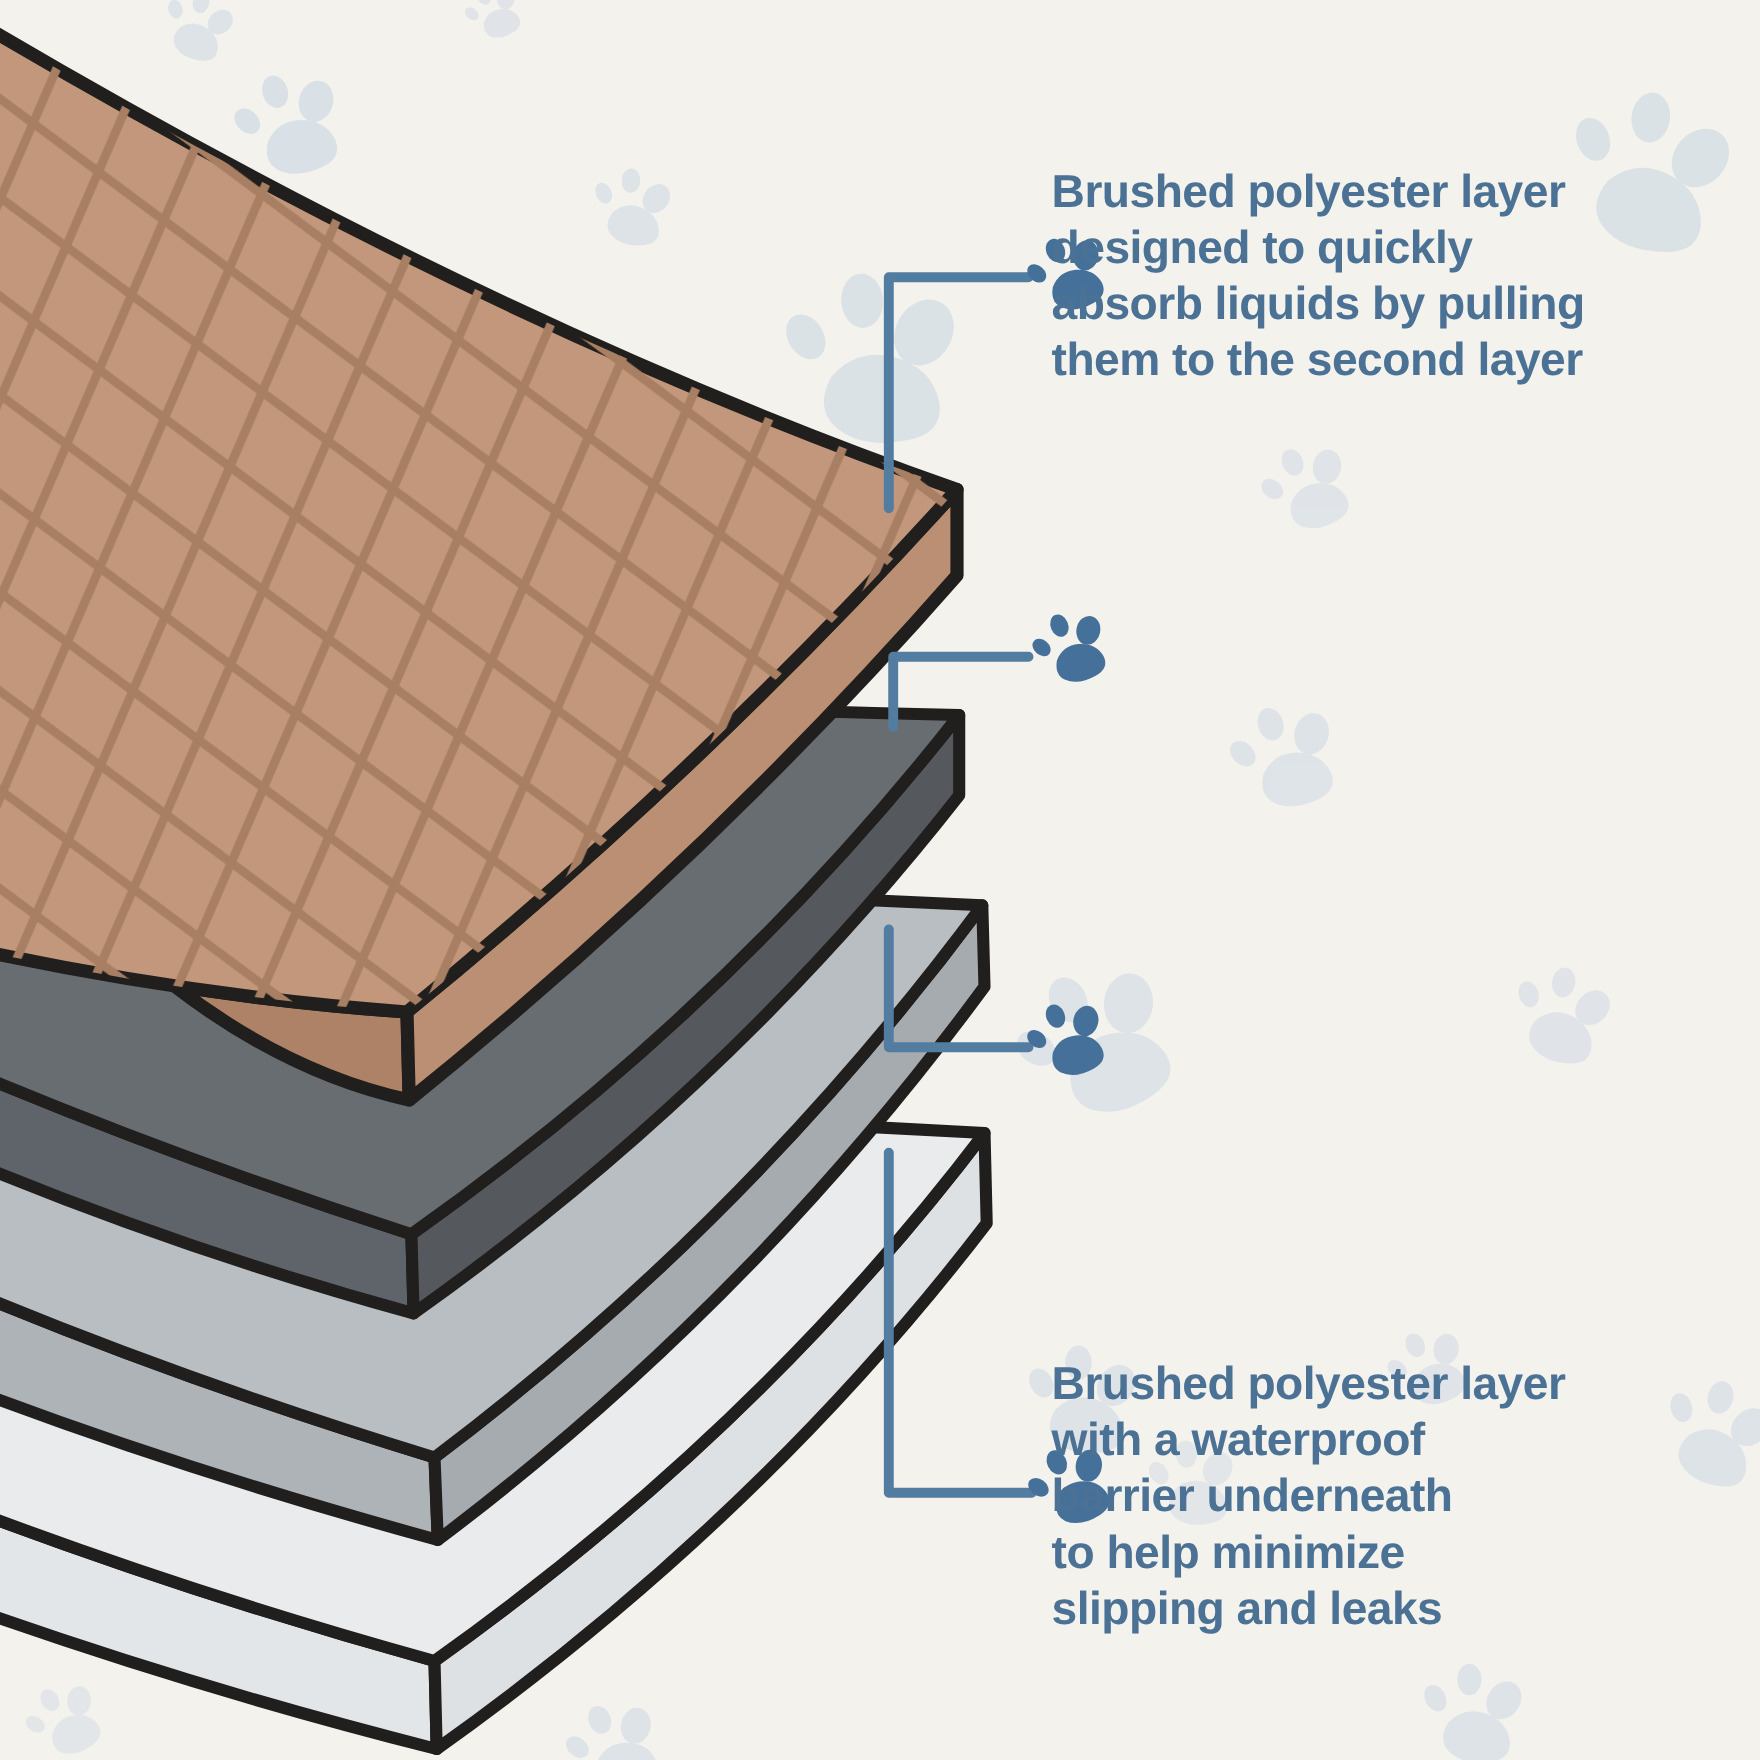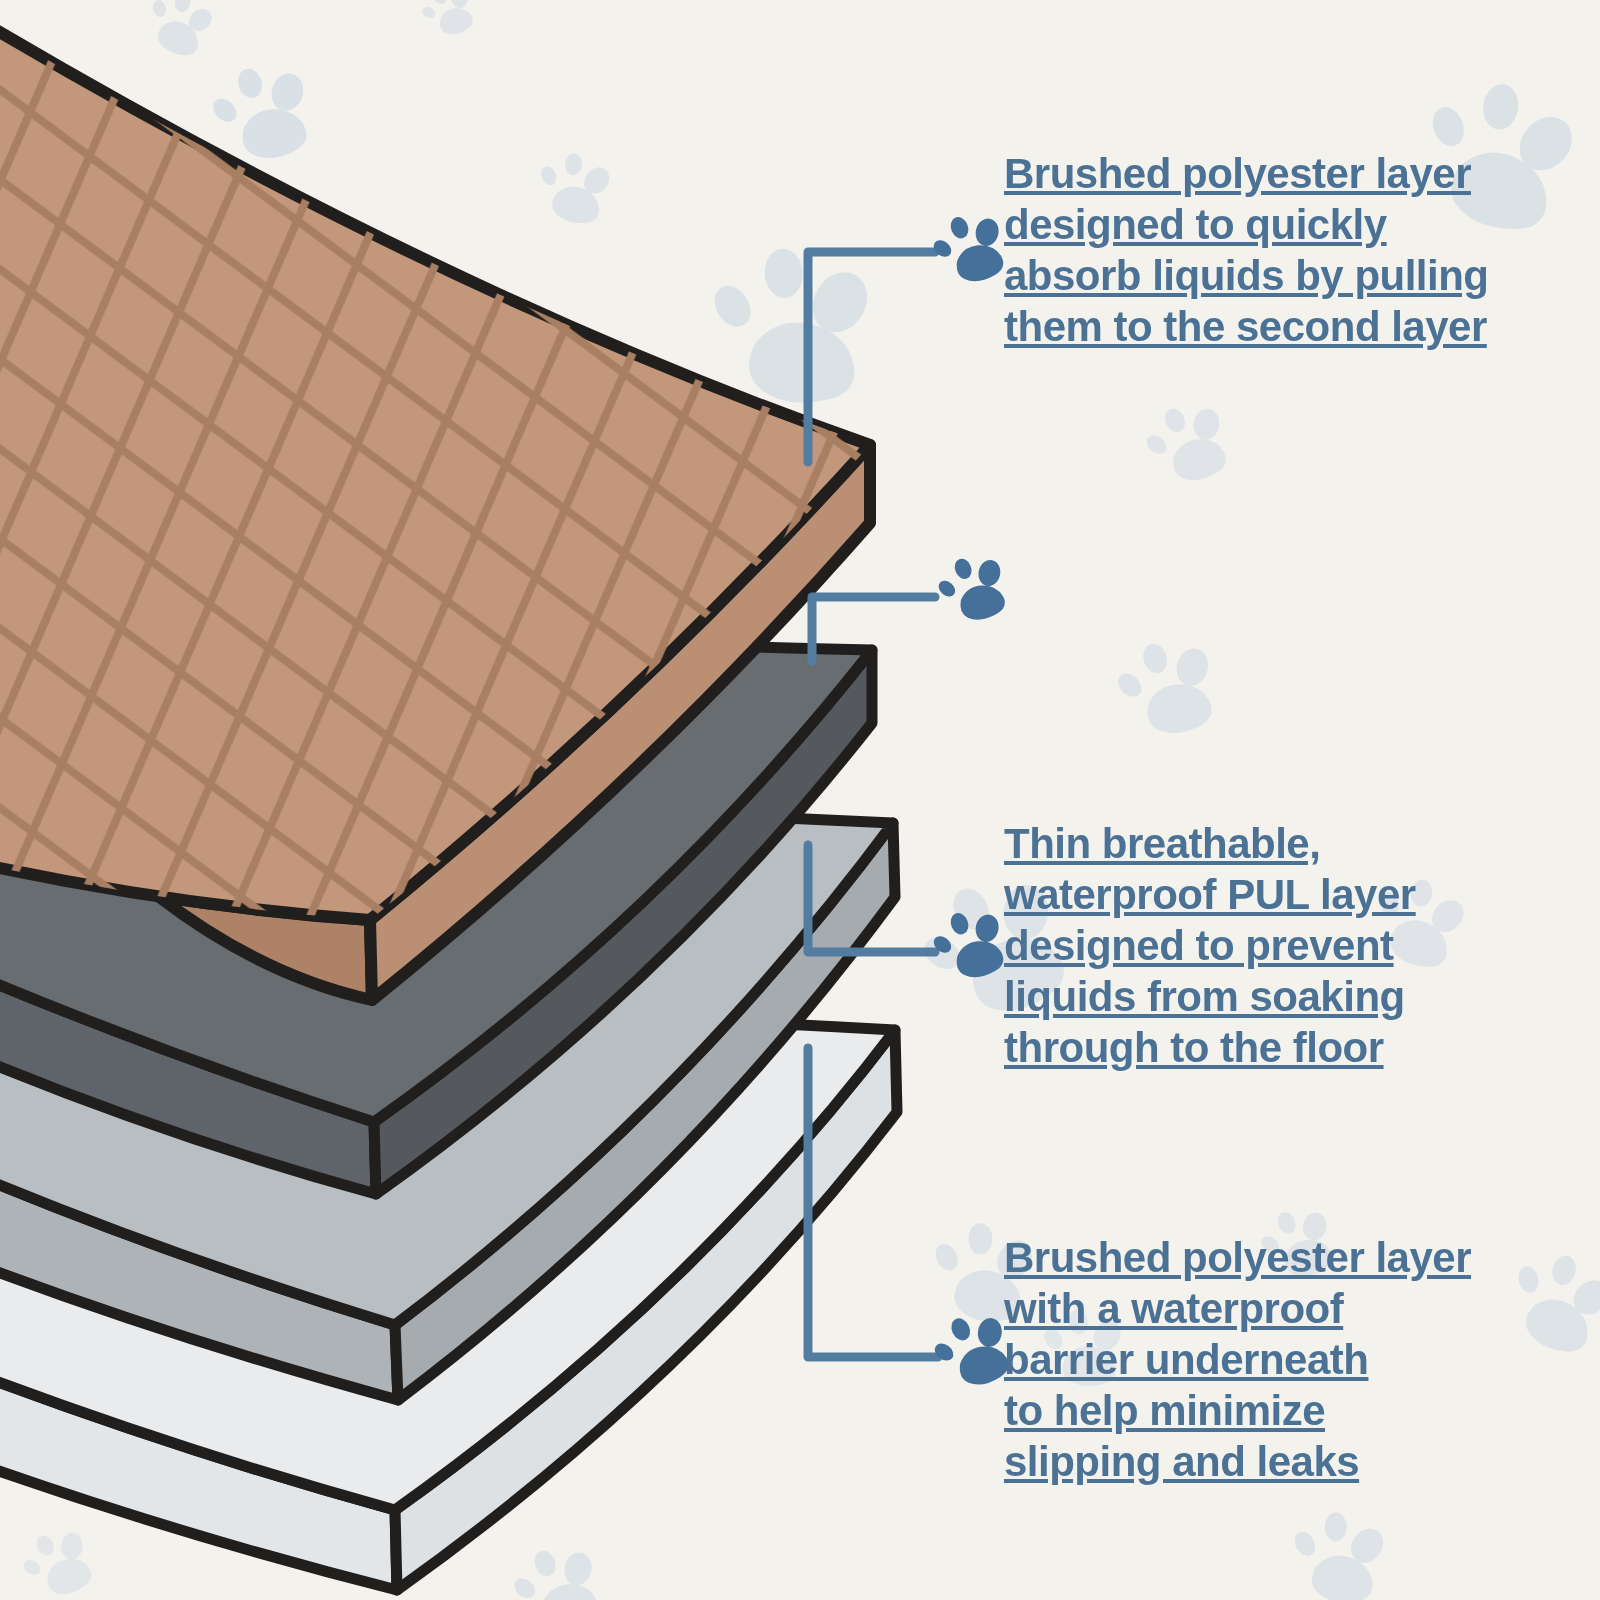--- a/index.html
+++ b/index.html
@@ -11,28 +11,27 @@
     position:relative;width:1600px;height:1600px;
     background-color:#f4f2ed;
     background-image:
       radial-gradient(rgba(220,216,205,.35) 1px, transparent 1.4px),
       radial-gradient(rgba(255,255,255,.8) 1px, transparent 1.3px);
     background-size:17px 17px, 11px 11px;
     background-position:0 0, 6px 4px;
   }
   .scene{position:absolute;left:0;top:0;width:1600px;height:1600px;}
   .annotation{
-    position:absolute;left:1004px;width:575px;
+    position:absolute;left:956px;width:575px;
     color:#4b7295;
     font-weight:700;
     font-size:42px;
     line-height:51px;
     letter-spacing:-0.5px;
     white-space:pre-line;
-    text-decoration:underline;
   }
 </style>
 </head>
 <body>
 
 <div class="canvas">
 
   <svg class="scene" viewBox="0 0 1600 1600" xmlns="http://www.w3.org/2000/svg">
     <defs>
       <pattern id="quilt" width="92" height="116" patternUnits="userSpaceOnUse" patternTransform="rotate(-15)">
@@ -107,24 +106,19 @@
       <use href="#paw" width="100" height="100" transform="translate(975,590) rotate(-12) scale(0.8) translate(-50,-55)"></use>
       <use href="#paw" width="100" height="100" transform="translate(972,946) rotate(-12) scale(0.84) translate(-50,-55)"></use>
       <use href="#paw" width="100" height="100" transform="translate(975,1352) rotate(-15) scale(0.88) translate(-50,-55)"></use>
     </g>
   </svg>
 
   <div class="annotation" style="top:148px">Brushed polyester layer
 designed to quickly
 absorb liquids by pulling
 them to the second layer</div>
-  <div class="annotation" style="top:818px">Thin breathable,
-waterproof PUL layer
-designed to prevent
-liquids from soaking
-through to the floor</div>
   <div class="annotation" style="top:1232px">Brushed polyester layer
 with a waterproof
 barrier underneath
 to help minimize
 slipping and leaks</div>
 
 </div>
 
 </body></html>

